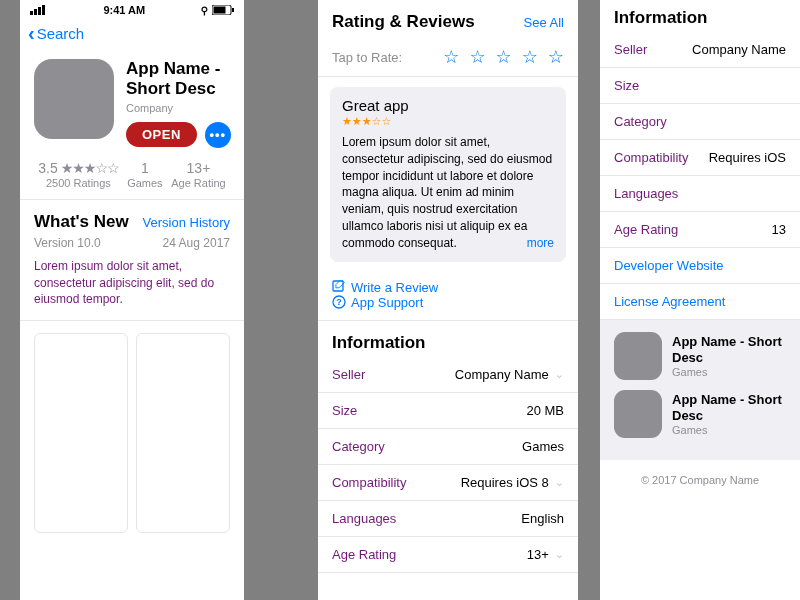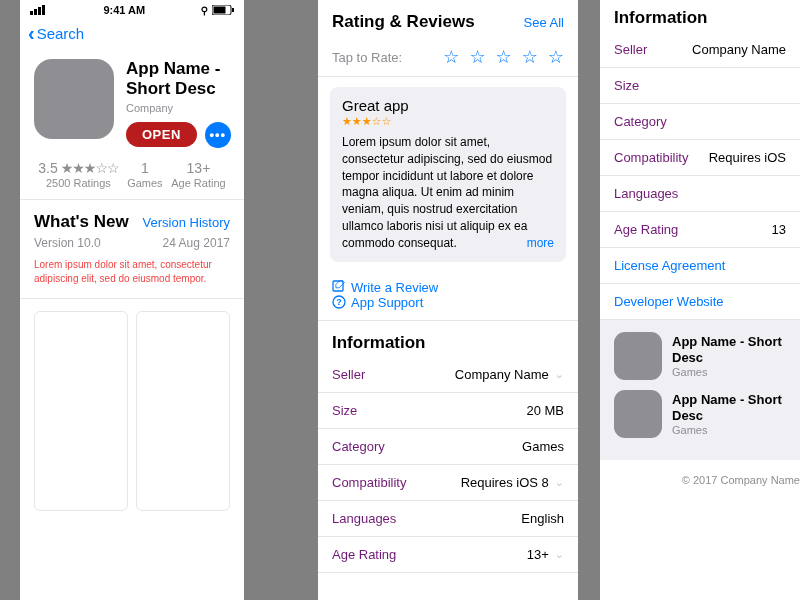--- a/index.html
+++ b/index.html
@@ -41,21 +41,21 @@
   .meta-cell { text-align:center; color:#8e8e93; font-size:11px; }
   .meta-cell .top { font-size:14px; color:#8e8e93; display:flex; align-items:center; justify-content:center; gap:3px; }
   .meta-cell .bottom { margin-top:1px; }
   .stars-grey { letter-spacing:-1px; }
 
   .section { padding:12px 14px; border-bottom:1px solid #e5e5ea; }
   .section-head { display:flex; justify-content:space-between; align-items:baseline; }
   .section-title { font-size:17px; font-weight:700; }
   .link { color:#007aff; font-size:13px; }
   .subrow { display:flex; justify-content:space-between; color:#8e8e93; font-size:12px; margin-top:4px; }
-  .body-text { font-size:10px; color:#ef4444; margin-top:8px; line-height:1.4; }
+  .body-text { font-size:12px; color:#701a75; margin-top:8px; line-height:1.4; }
 
   .screenshots { display:flex; gap:8px; padding:12px 14px; }
   .shot { flex:1; height:200px; border:1px solid #e5e5ea; border-radius:6px; }
 
   
   .rate-row { display:flex; align-items:center; justify-content:space-between; padding:8px 14px; border-bottom:1px solid #e5e5ea; }
   .rate-label { color:#8e8e93; font-size:13px; }
   .rate-stars { display:flex; gap:10px; color:#007aff; font-size:18px; }
 
   .review-card { background:#efeff4; border-radius:8px; margin:10px 12px; padding:10px 12px; font-size:12px; position:relative; }
@@ -76,21 +76,21 @@
 
   .info-row-link { padding:10px 14px; border-bottom:1px solid #e5e5ea; color:#007aff; font-size:13px; }
 
   .ymal { background:#efeff4; padding:12px 14px; }
   .ymal-title { font-size:16px; font-weight:700; margin-bottom:10px; }
   .ymal-row { display:flex; gap:10px; align-items:center; margin-bottom:10px; }
   .ymal-icon { width:48px; height:48px; background:#8e8e93; border-radius:11px; flex-shrink:0; }
   .ymal-name { font-size:13px; font-weight:600; line-height:1.2; }
   .ymal-cat { font-size:11px; color:#8e8e93; }
 
-  .copyright { text-align:right; color:#8e8e93; font-size:11px; padding:14px 0; }
+  .copyright { text-align:center; color:#8e8e93; font-size:11px; padding:14px 0; }
 
   svg { display:block; }
 </style>
 </head>
 <body>
 
 <div class="panel panel-1">
 
   <div class="status-bar">
     <span>
@@ -285,22 +285,22 @@
     <span class="info-value">Requires iOS</span>
   </div>
   <div class="info-row">
     <span class="info-label">Languages</span>
     <span class="info-value"></span>
   </div>
   <div class="info-row">
     <span class="info-label">Age Rating</span>
     <span class="info-value">13</span>
   </div>
+  <div class="info-row-link">Developer Website</div>
   <div class="info-row-link">License Agreement</div>
-  <div class="info-row-link">Developer Website</div>
 
   <div class="ymal">
     <div class="ymal-row">
       <div class="ymal-icon"></div>
       <div>
         <div class="ymal-name">App Name - Short Desc</div>
         <div class="ymal-cat">Games</div>
       </div>
     </div>
     <div class="ymal-row">

